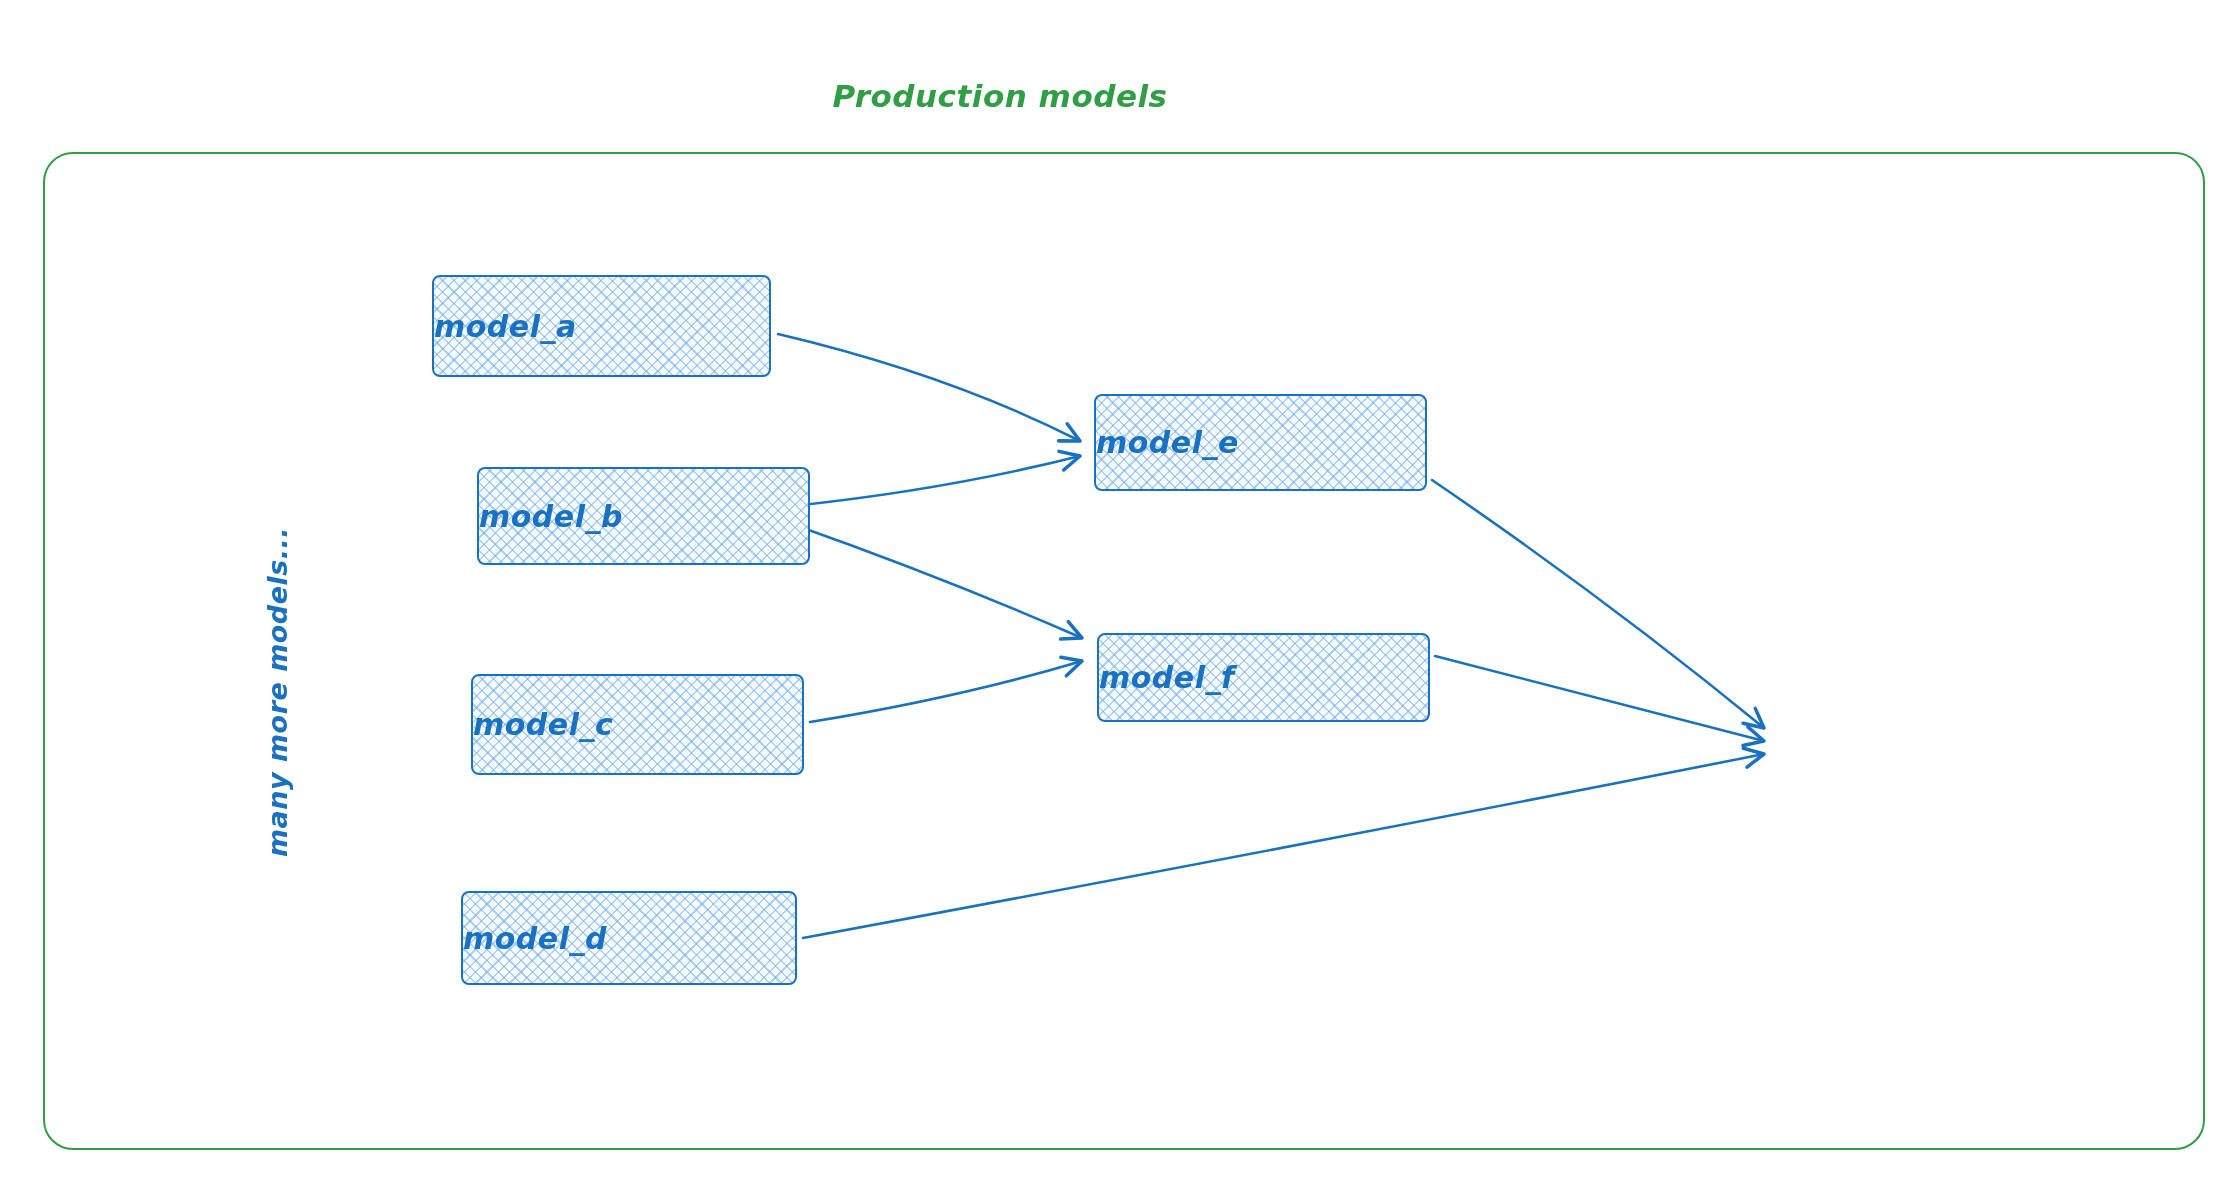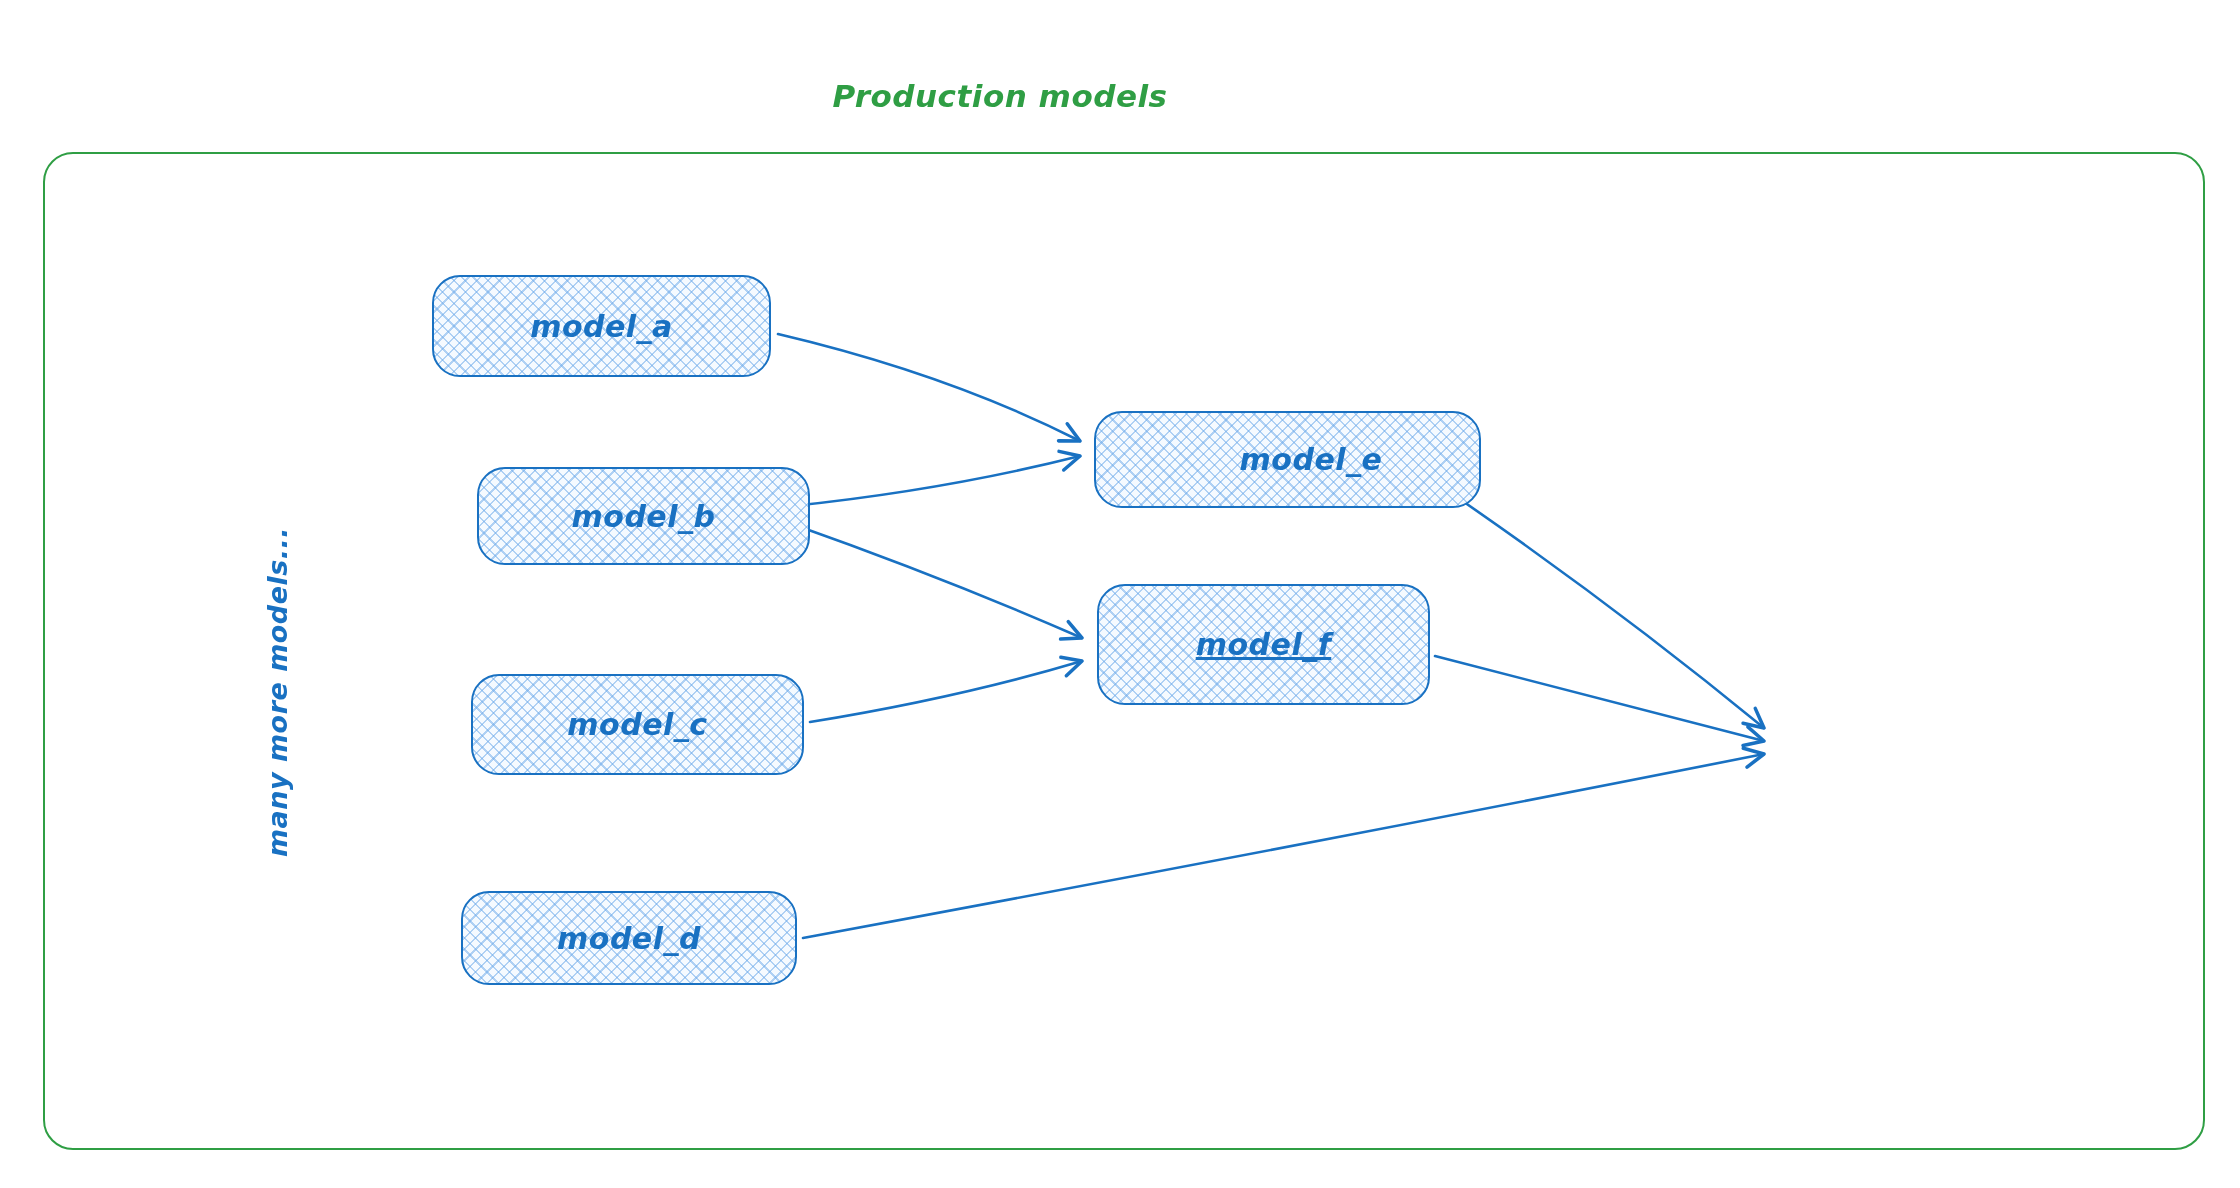--- a/index.html
+++ b/index.html
@@ -45,24 +45,23 @@
       color: #1971c2;
       font-size: 27px;
       font-weight: 600;
       font-style: italic;
       letter-spacing: 0.5px;
     }
     .node {
       position: absolute;
       box-sizing: border-box;
       border: 2.5px solid #1971c2;
-      border-radius: 28px;
+      border-radius: 8px;
       display: flex;
       align-items: center;
-      justify-content: center;
       color: #1971c2;
       font-size: 30px;
       font-weight: 600;
       font-style: italic;
       letter-spacing: 0.5px;
       background-color: #f5faff;
       background-image:
         repeating-linear-gradient(45deg, rgba(106, 168, 233, 0.50) 0px, rgba(106, 168, 233, 0.50) 1.6px, transparent 1.6px, transparent 8px),
         repeating-linear-gradient(135deg, rgba(106, 168, 233, 0.50) 0px, rgba(106, 168, 233, 0.50) 1.6px, transparent 1.6px, transparent 8px);
     }
@@ -113,22 +112,22 @@
   </div>
 
   <div class="node" style="left:471px; top:674px; width:333px; height:101px;">
     <span>model_c</span>
   </div>
 
   <div class="node" style="left:461px; top:891px; width:336px; height:94px;">
     <span>model_d</span>
   </div>
 
-  <div class="node" style="left:1094px; top:411px; width:387px; height:97px;padding-left:47px;">
+  <div class="node" style="left:1094px; top:394px; width:333px; height:97px;">
     <span>model_e</span>
   </div>
 
-  <div class="node" style="left:1097px; top:584px; width:333px; height:121px;text-decoration:underline;">
+  <div class="node" style="left:1097px; top:633px; width:333px; height:89px;">
     <span>model_f</span>
   </div>
 
 
 </div>
 
 </body></html>

